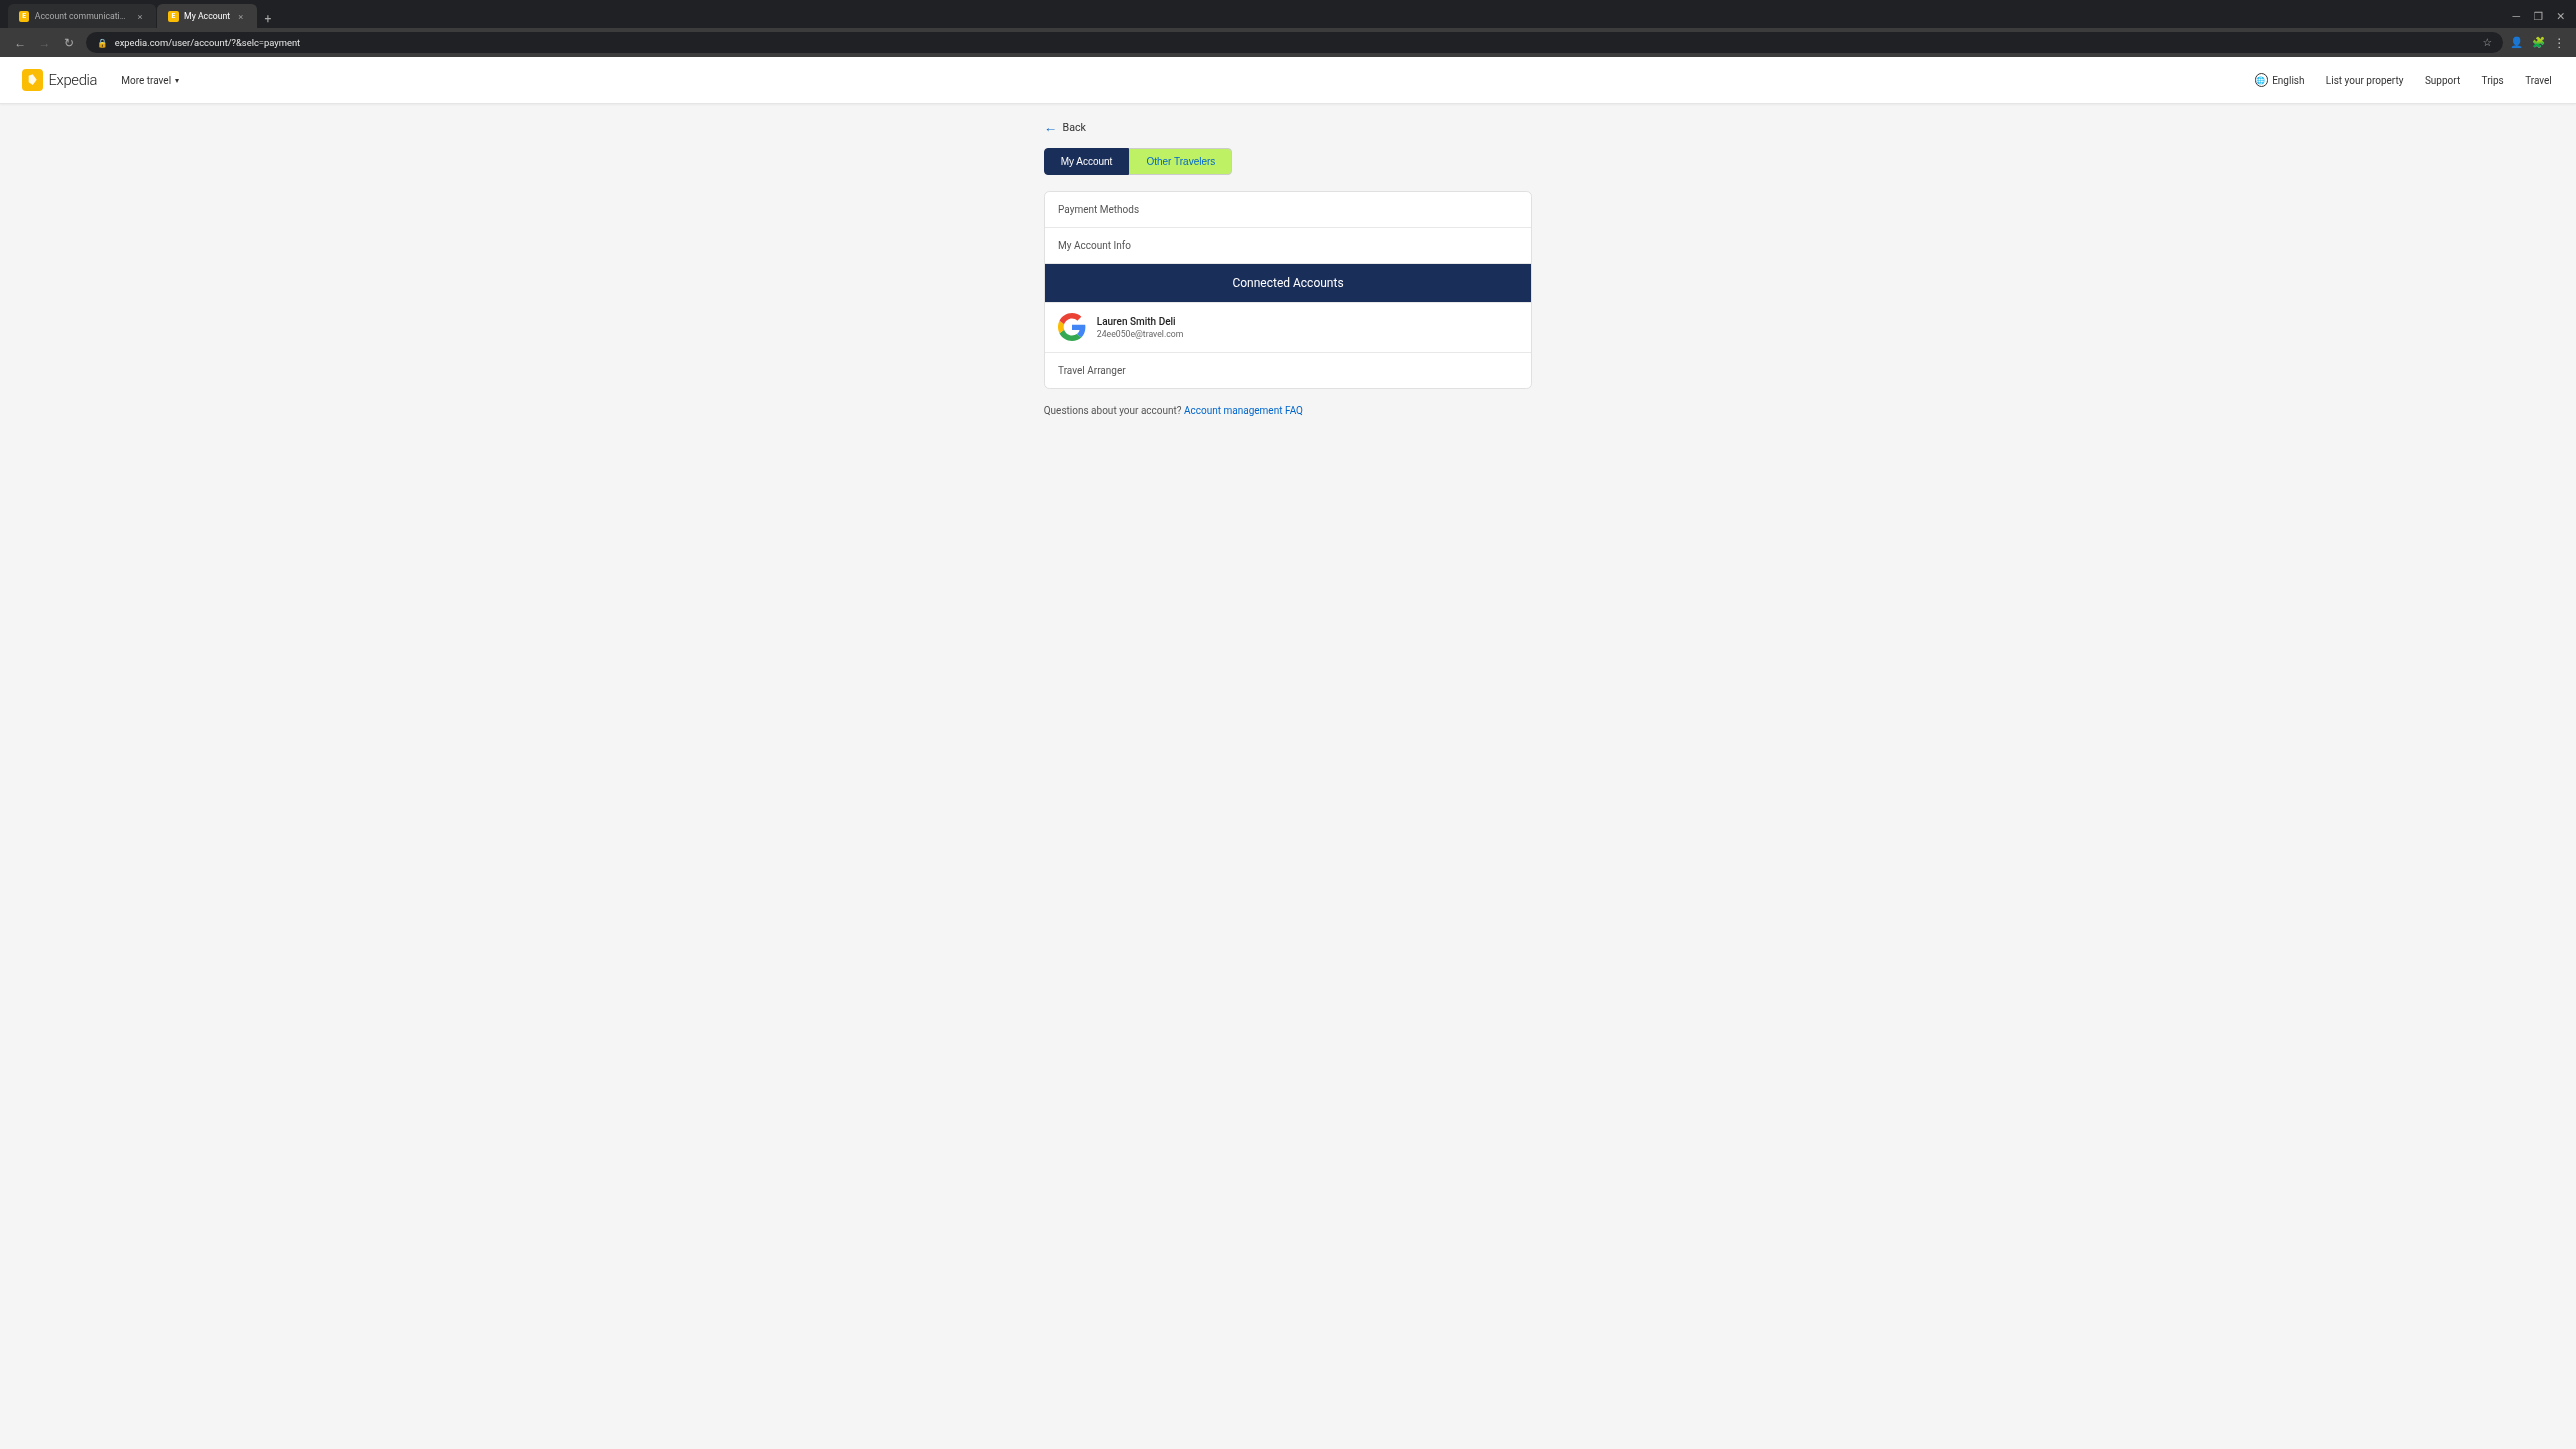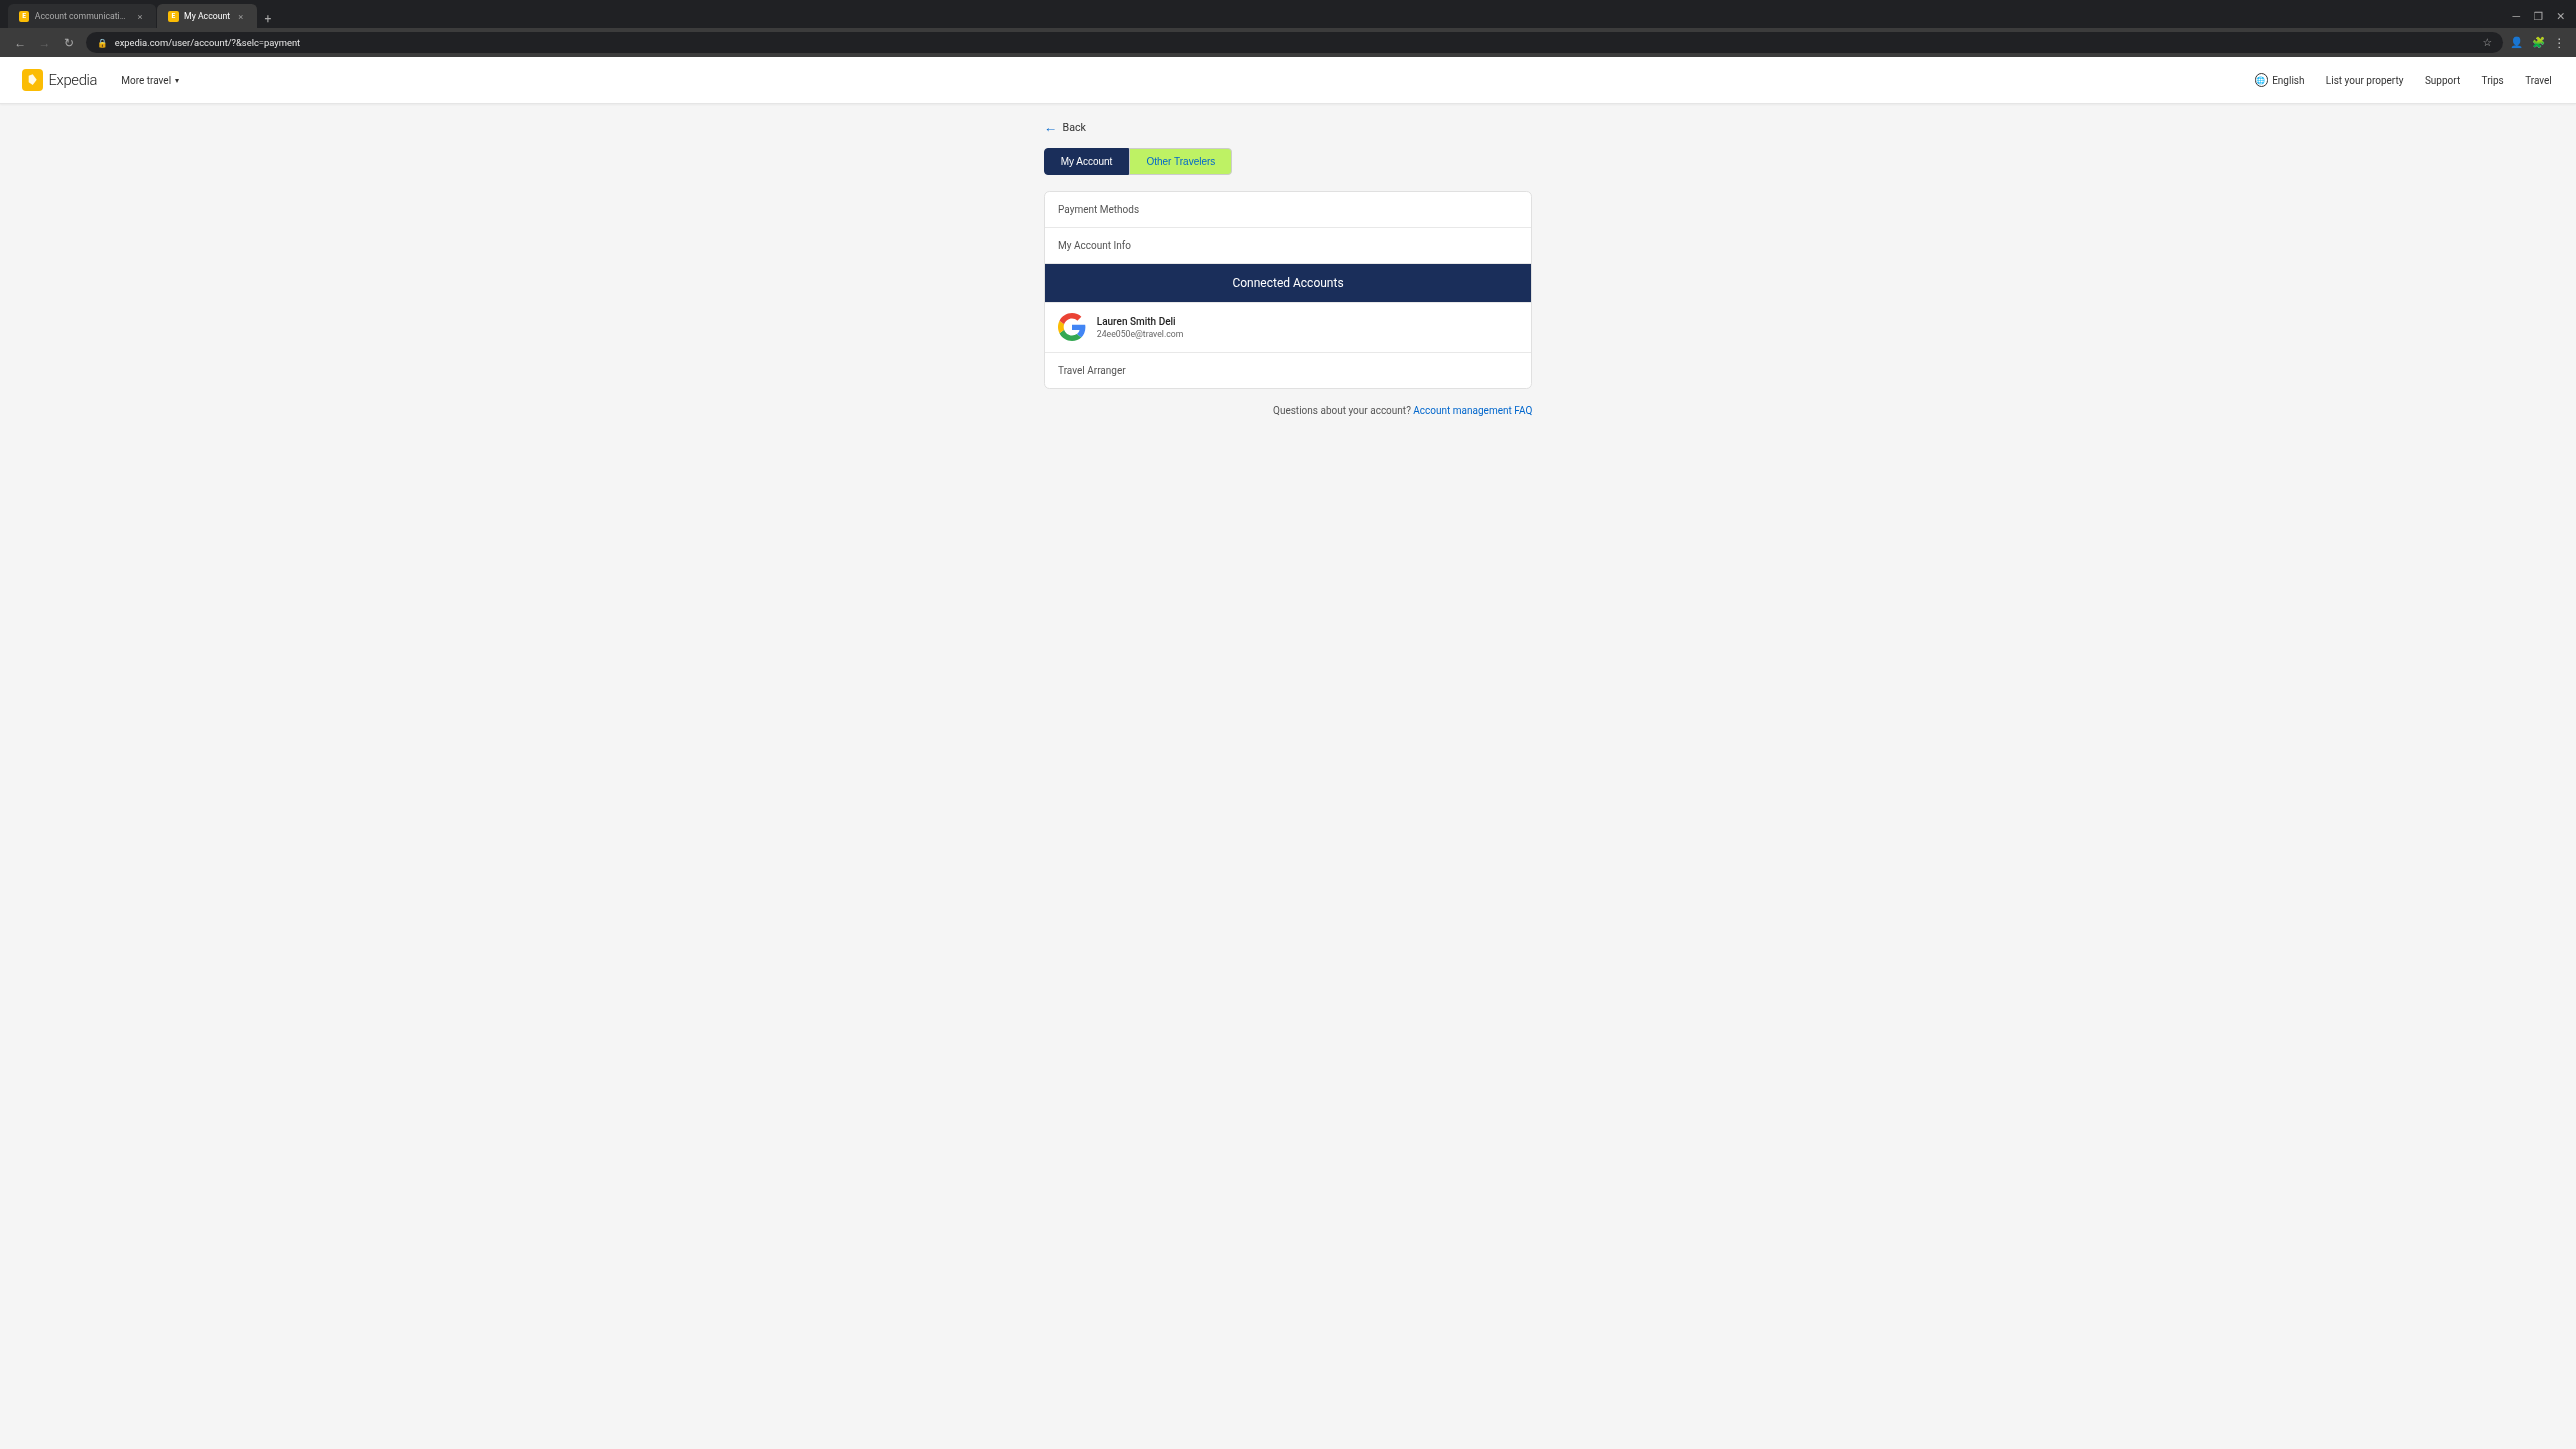--- a/index.html
+++ b/index.html
@@ -315,21 +315,20 @@
     }
     .connected-account-email {
       font-size: 8.7px;
       color: #666;
     }
 
     
     .faq-text {
       font-size: 10px;
       color: #555;
-      text-align: right;
     }
     .faq-link {
       color: #0066cc;
       text-decoration: none;
       cursor: pointer;
     }
   </style>
 </head>
 <body>
 

